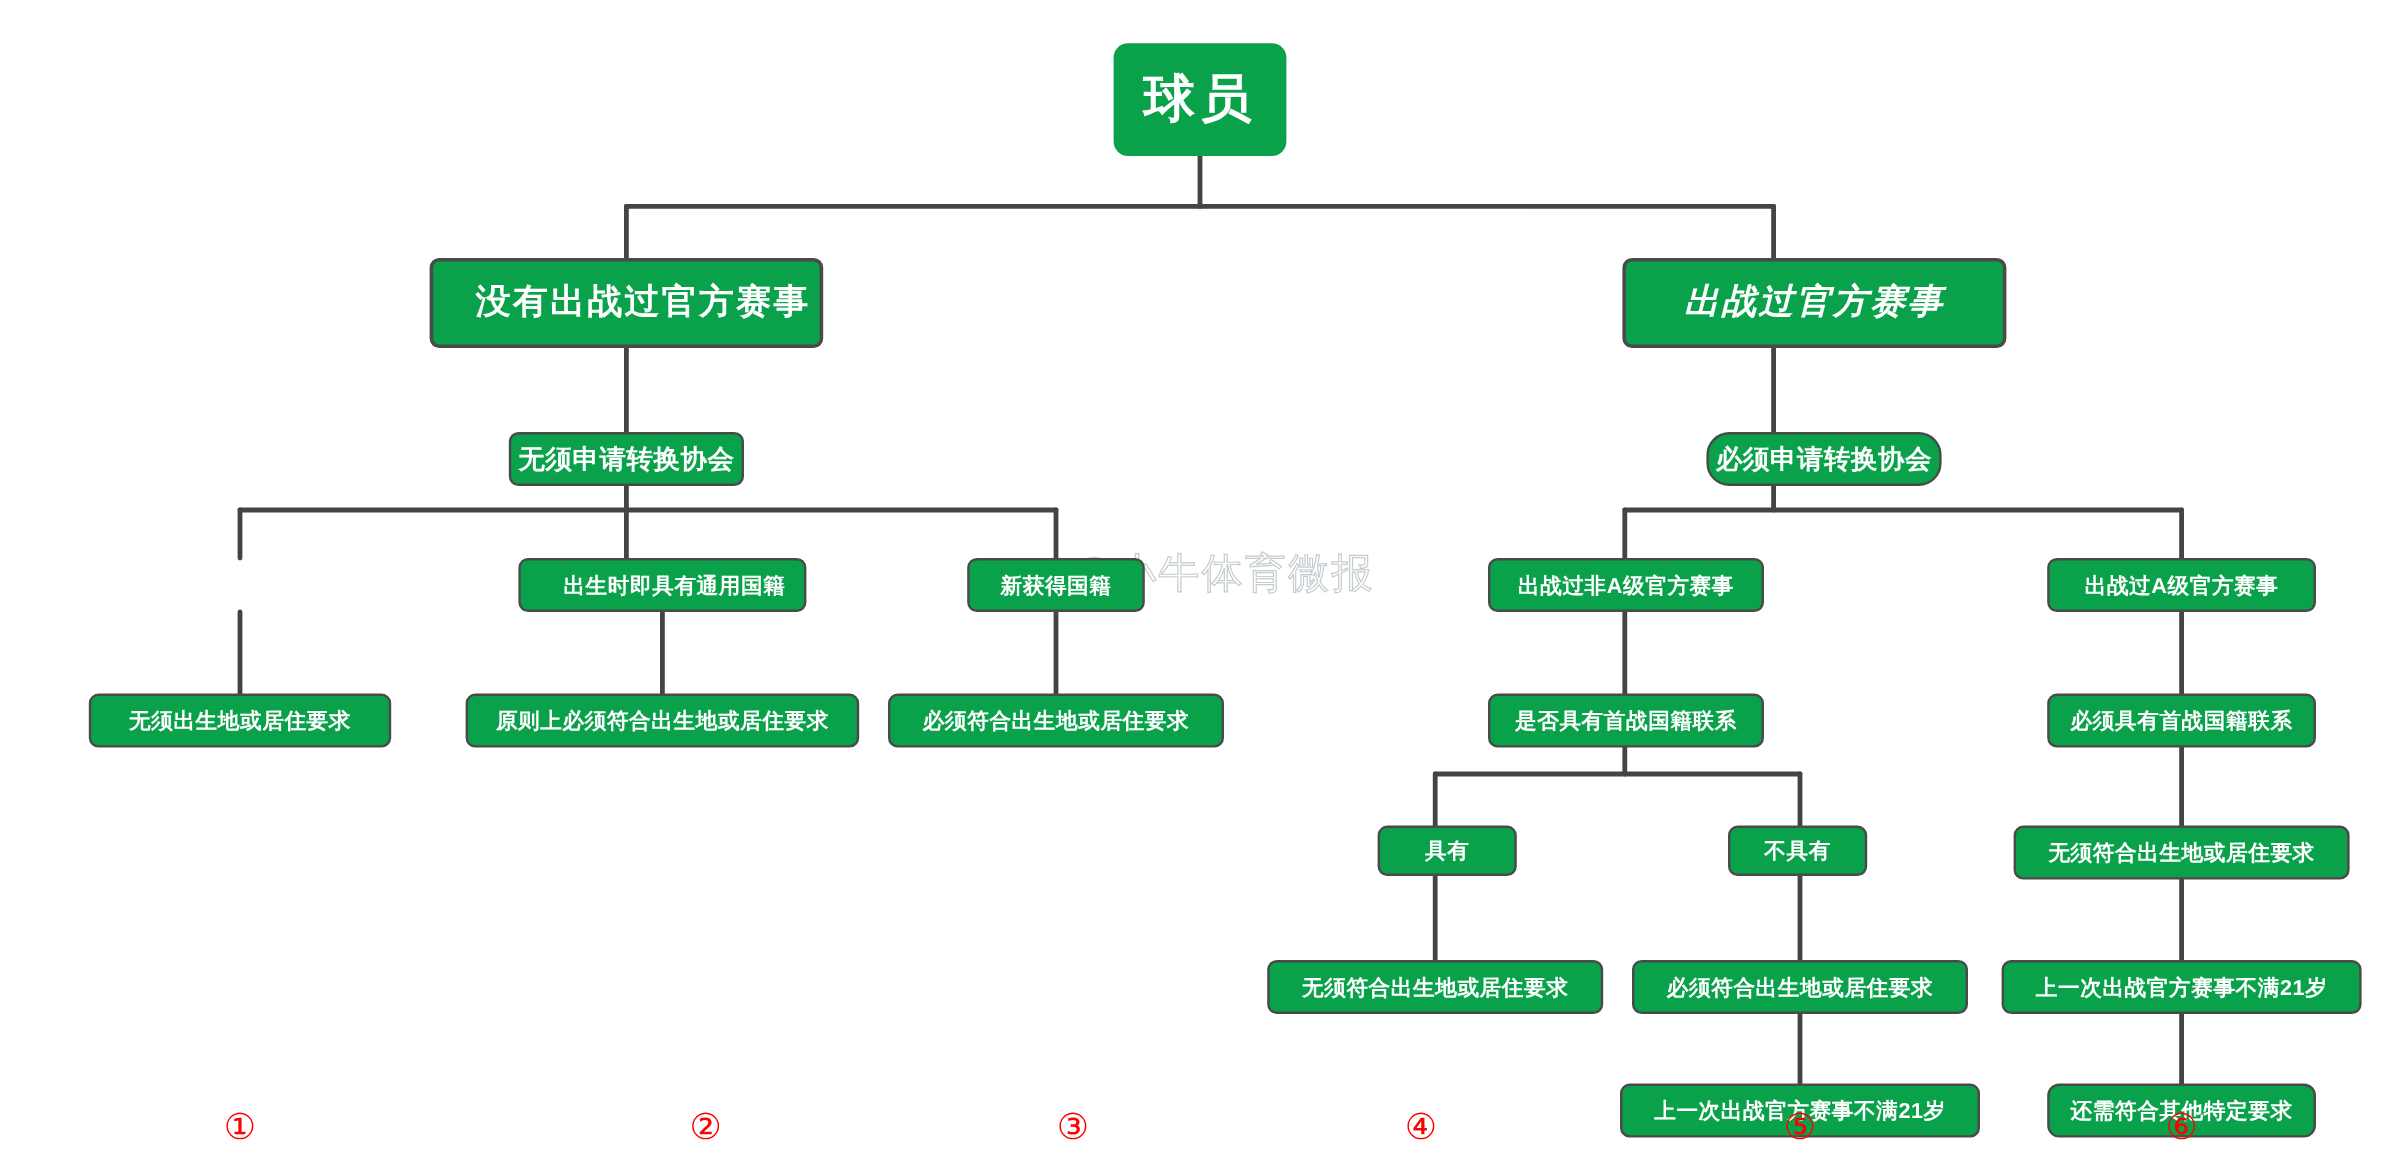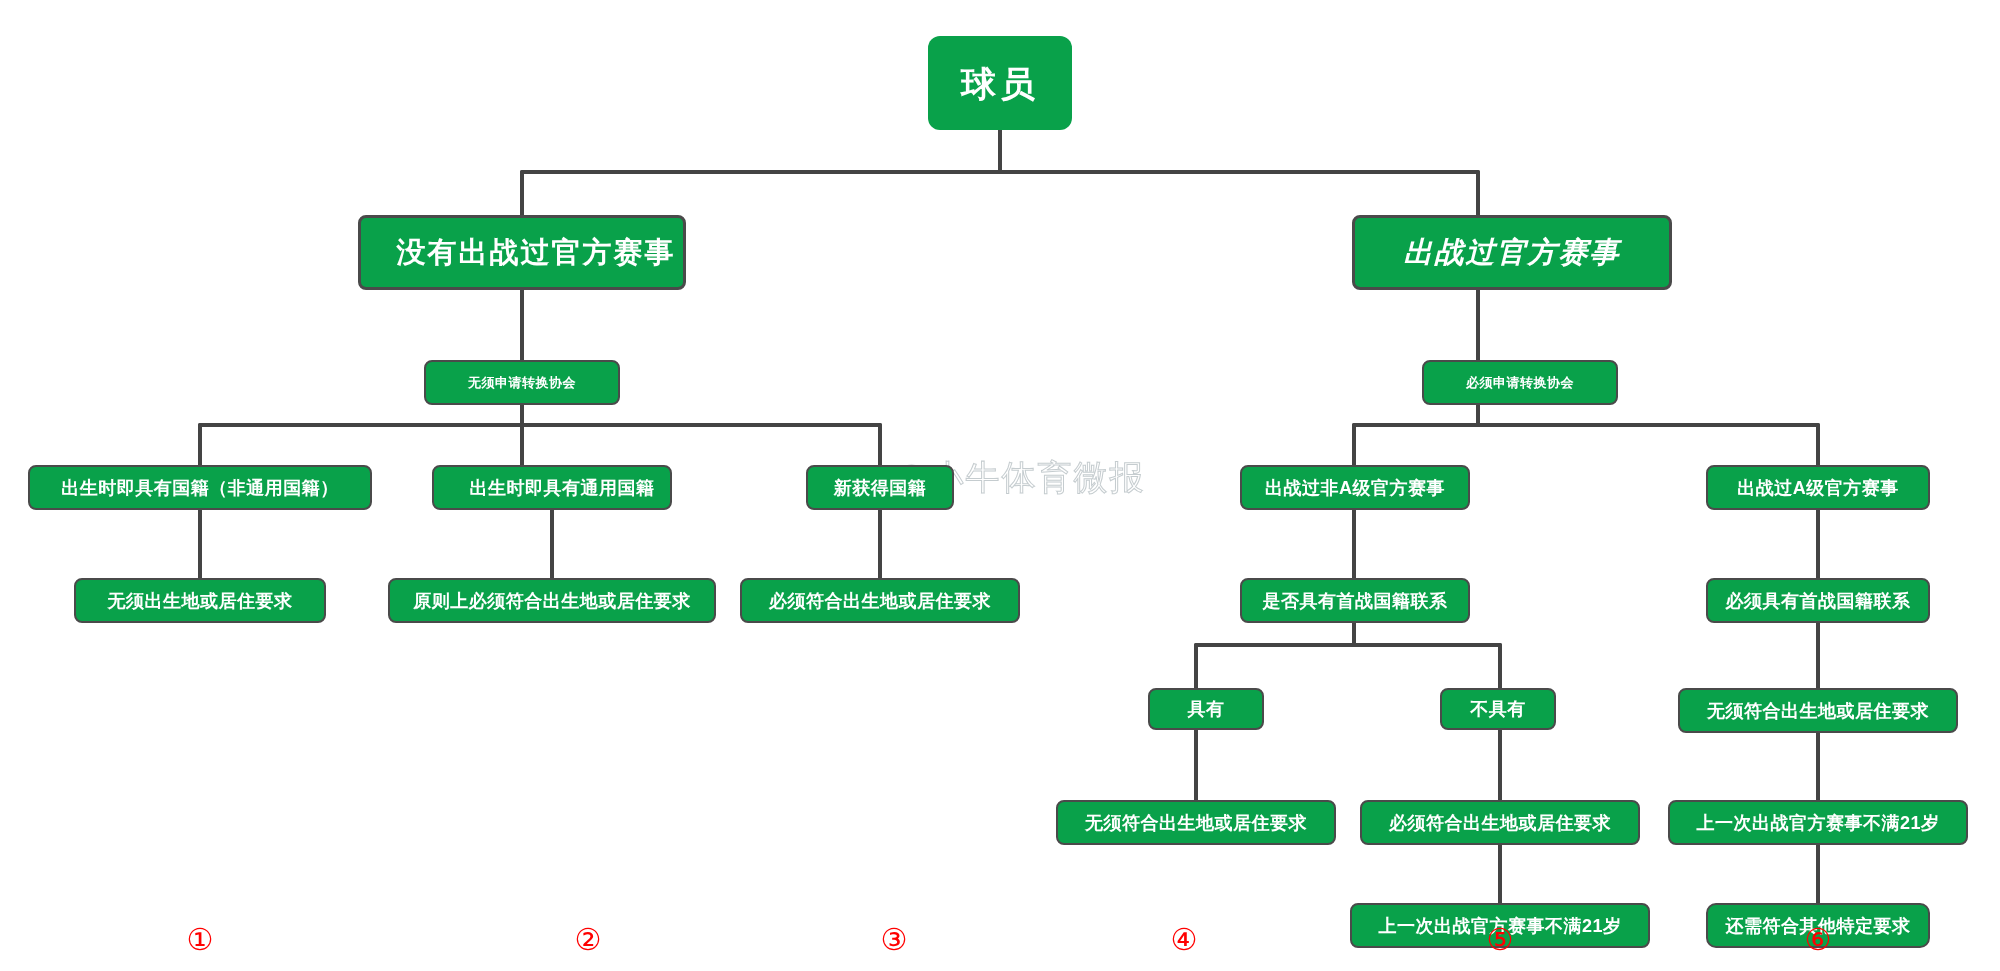--- a/index.html
+++ b/index.html
@@ -36,31 +36,31 @@
     border: 2px solid #4a4a4a;
     border-radius: 7px;
     font-weight: bold;
     white-space: nowrap;
     letter-spacing: 0.5px;
     text-align: center;
     line-height: 1;
   }
   .node.root {
     border-radius: 12px;
-    font-size: 35px;
+    font-size: 43px;
     letter-spacing: 4px;
     border-width: 0px;
   }
   .node.lvl2 {
     border-radius: 8px;
     font-size: 29px;
     letter-spacing: 2px;
     border-width: 3px;
   }
-  .node.lvl3 { font-size: 13px; border-radius: 8px; }
+  .node.lvl3 { font-size: 22px; border-radius: 8px; }
   .node.small { font-size: 18px; border-radius: 8px; }
   
   .idx {
     position: absolute;
     z-index: 4;
     color: #ff0000;
     font-size: 30px;
     font-family: "DejaVu Sans", sans-serif;
     line-height: 1;
     transform: translateX(-50%);
@@ -151,23 +151,22 @@
   </div>
 
   <div class="node root" style="left:928px; top:36px; width:144px; height:94px;">球员</div>
 
   <div class="node lvl2" style="left:358px; top:215px; width:328px; height:75px;padding-left:28px;">没有出战过官方赛事</div>
 
   <div class="node lvl2" style="left:1352px; top:215px; width:320px; height:75px;font-style:italic;">出战过官方赛事</div>
 
   <div class="node lvl3" style="left:424px; top:360px; width:196px; height:45px;">无须申请转换协会</div>
 
-  <div class="node lvl3" style="left:1422px; top:360px; width:196px; height:45px;">必须申请转换协会</div>
+  <div class="node lvl3" style="left:1422px; top:360px; width:196px; height:45px;border-radius:19px;">必须申请转换协会</div>
 
-  <div class="node small" style="left:28px; top:465px; width:344px; height:45px;">出生时即具有国籍（非通用国籍）</div>
   <div class="node small" style="left:74px; top:578px; width:252px; height:45px;">无须出生地或居住要求</div>
 
   <div class="node small" style="left:432px; top:465px; width:240px; height:45px;padding-left:20px;">出生时即具有通用国籍</div>
   <div class="node small" style="left:388px; top:578px; width:328px; height:45px;">原则上必须符合出生地或居住要求</div>
 
   <div class="node small" style="left:806px; top:465px; width:148px; height:45px;">新获得国籍</div>
   <div class="node small" style="left:740px; top:578px; width:280px; height:45px;">必须符合出生地或居住要求</div>
 
   <div class="node small" style="left:1240px; top:465px; width:230px; height:45px;">出战过非A级官方赛事</div>
   <div class="node small" style="left:1240px; top:578px; width:230px; height:45px;">是否具有首战国籍联系</div>

